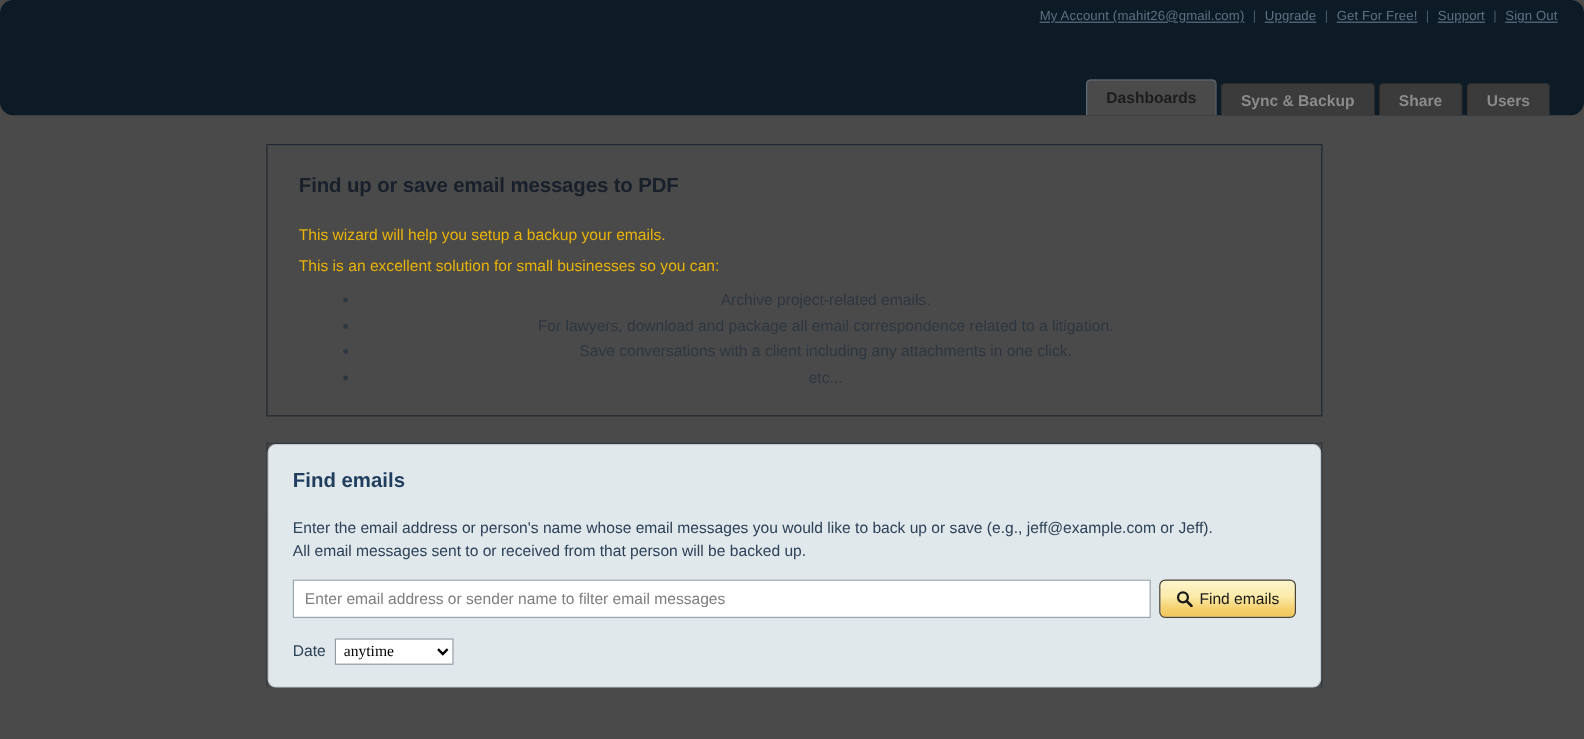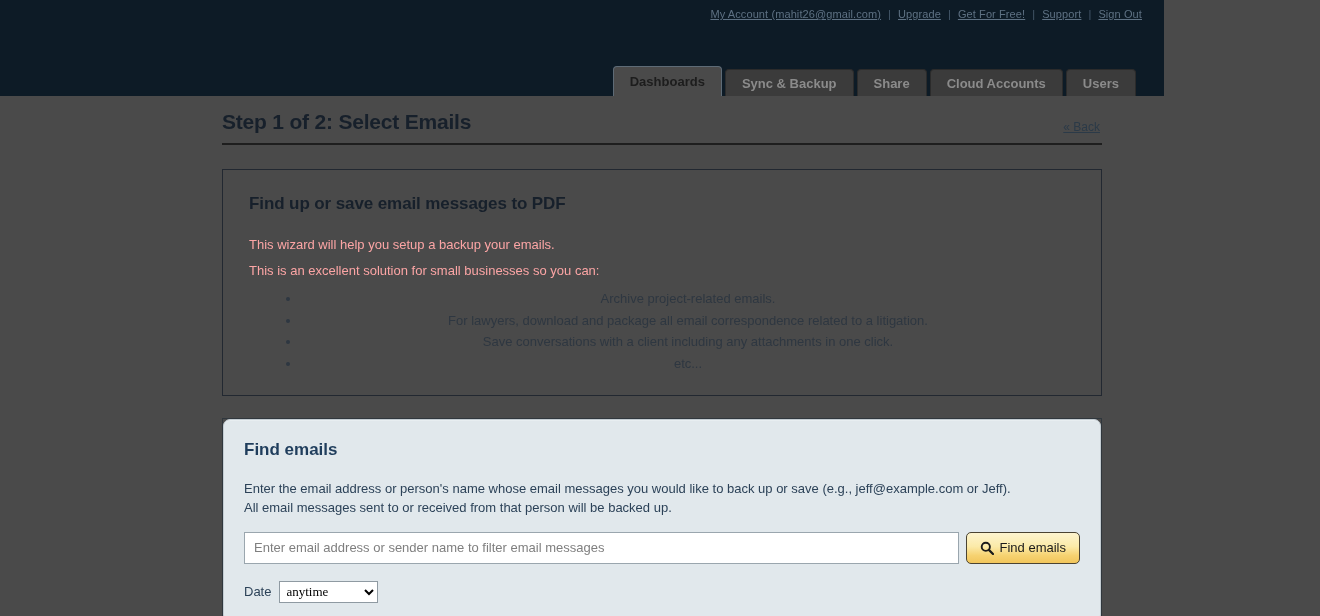--- a/index.html
+++ b/index.html
@@ -11,24 +11,25 @@
     height: 616px;
     background: #4a4a4a;
     font-family: "Liberation Sans", sans-serif;
     overflow: hidden;
     -webkit-font-smoothing: antialiased;
   }
 
   
   .topbar {
     position: relative;
-    width: 1164px;
+    width: 1320px;
     height: 96px;
     background: #0d1b26;
     box-sizing: border-box;
+    border-radius: 11px;
   }
 
   .util-links {
     position: absolute;
     top: 8px;
     right: 22px;
     font-size: 11px;
     color: #5e7183;
     white-space: nowrap;
     letter-spacing: 0.1px;
@@ -134,21 +135,21 @@
   .infobox h2 {
     margin: 8px 0 22px 0;
     font-size: 17px;
     font-weight: bold;
     color: #17202b;
     letter-spacing: -0.1px;
   }
   .infobox p {
     margin: 0 0 7px 0;
     font-size: 13px;
-    color: #fca5a5;
+    color: #eab308;
     line-height: 1.45;
   }
   .infobox ul {
     margin: 4px 0 0 0;
     padding-left: 52px;
     list-style: disc;
     text-align: center;
   }
   .infobox li {
     font-size: 13px;
@@ -254,32 +255,27 @@
 
   <div class="util-links">
     <a href="#">My Account (mahit26@gmail.com)</a><span class="util-sep">|</span><a href="#">Upgrade</a><span class="util-sep">|</span><a href="#">Get For Free!</a><span class="util-sep">|</span><a href="#">Support</a><span class="util-sep">|</span><a href="#">Sign Out</a>
   </div>
 
 
   <div class="tabs">
     <div class="tab active">Dashboards</div>
     <div class="tab">Sync &amp; Backup</div>
     <div class="tab">Share</div>
-    <div class="tab">Cloud Accounts</div>
     <div class="tab">Users</div>
   </div>
 
 </div>
 
 <div class="content">
 
-  <div class="page-head">
-    <h1 class="page-title">Step 1 of 2: Select Emails</h1>
-    <a class="back-link" href="#">« Back</a>
-  </div>
 
   <div class="infobox">
     <h2>Find up or save email messages to PDF</h2>
     <p>This wizard will help you setup a backup your emails.</p>
     <p>This is an excellent solution for small businesses so you can:</p>
     <ul>
       <li>Archive project-related emails.</li>
       <li>For lawyers, download and package all email correspondence related to a litigation.</li>
       <li>Save conversations with a client including any attachments in one click.</li>
       <li>etc...</li>

